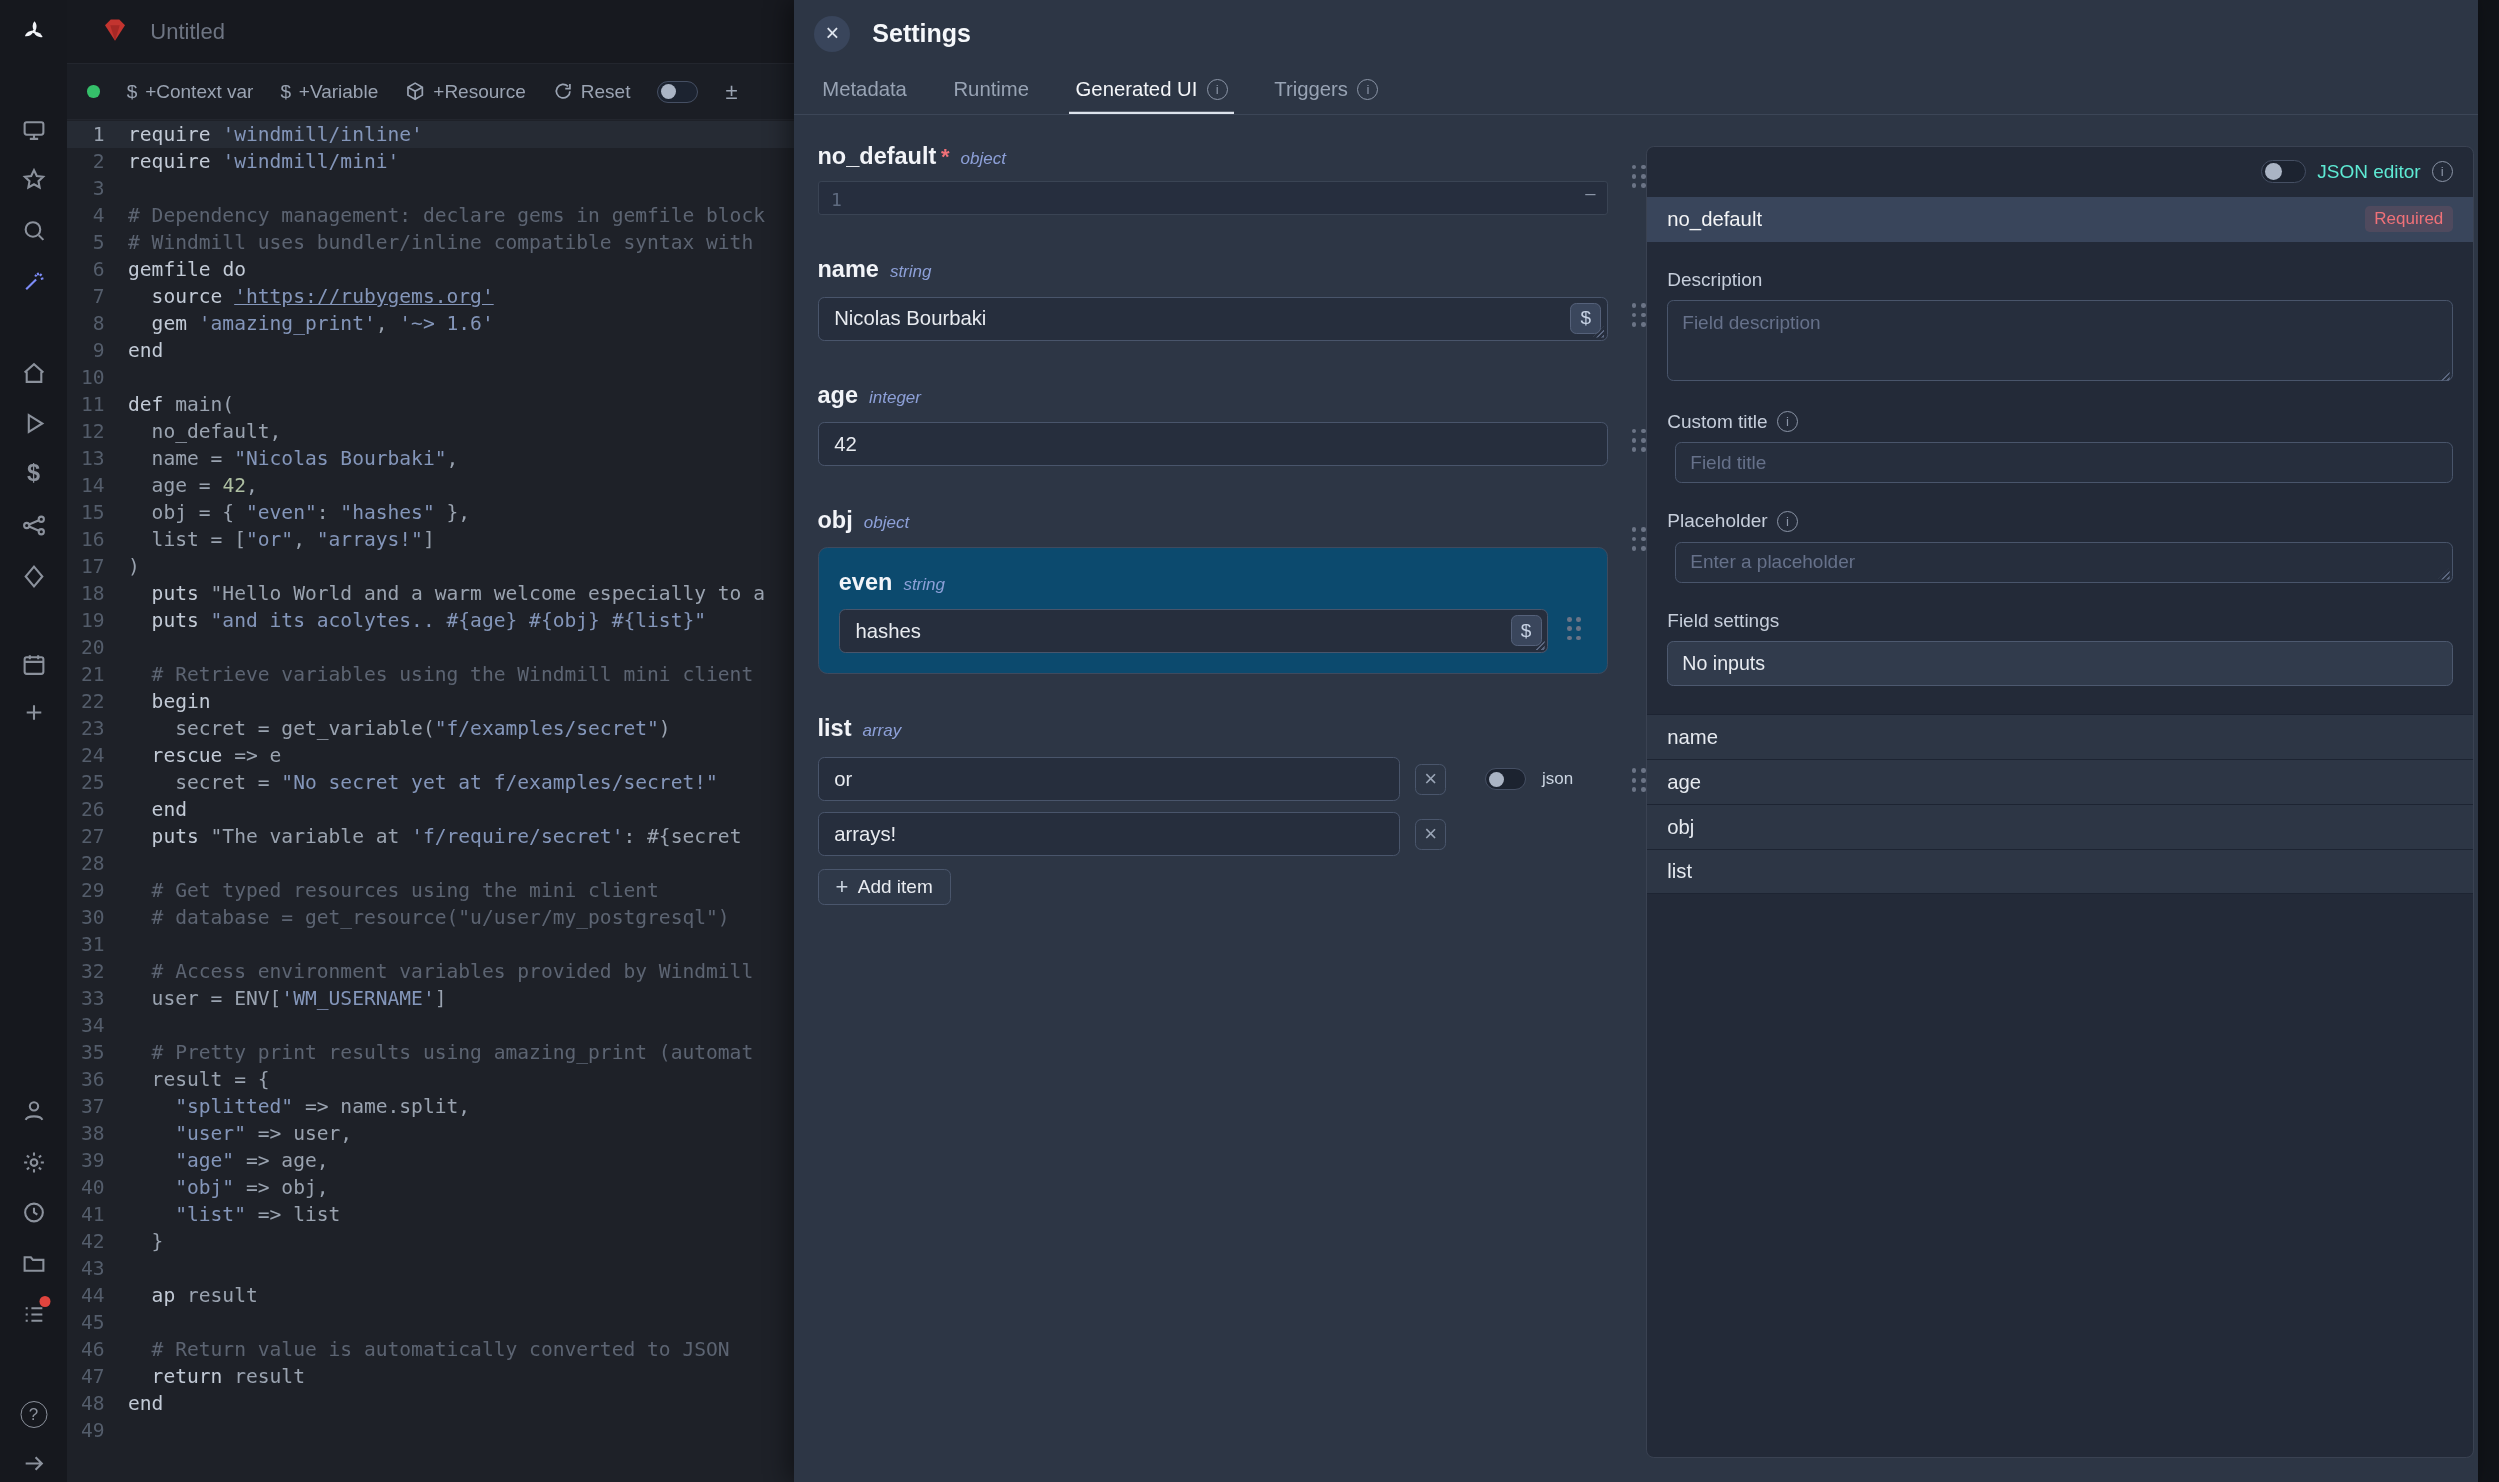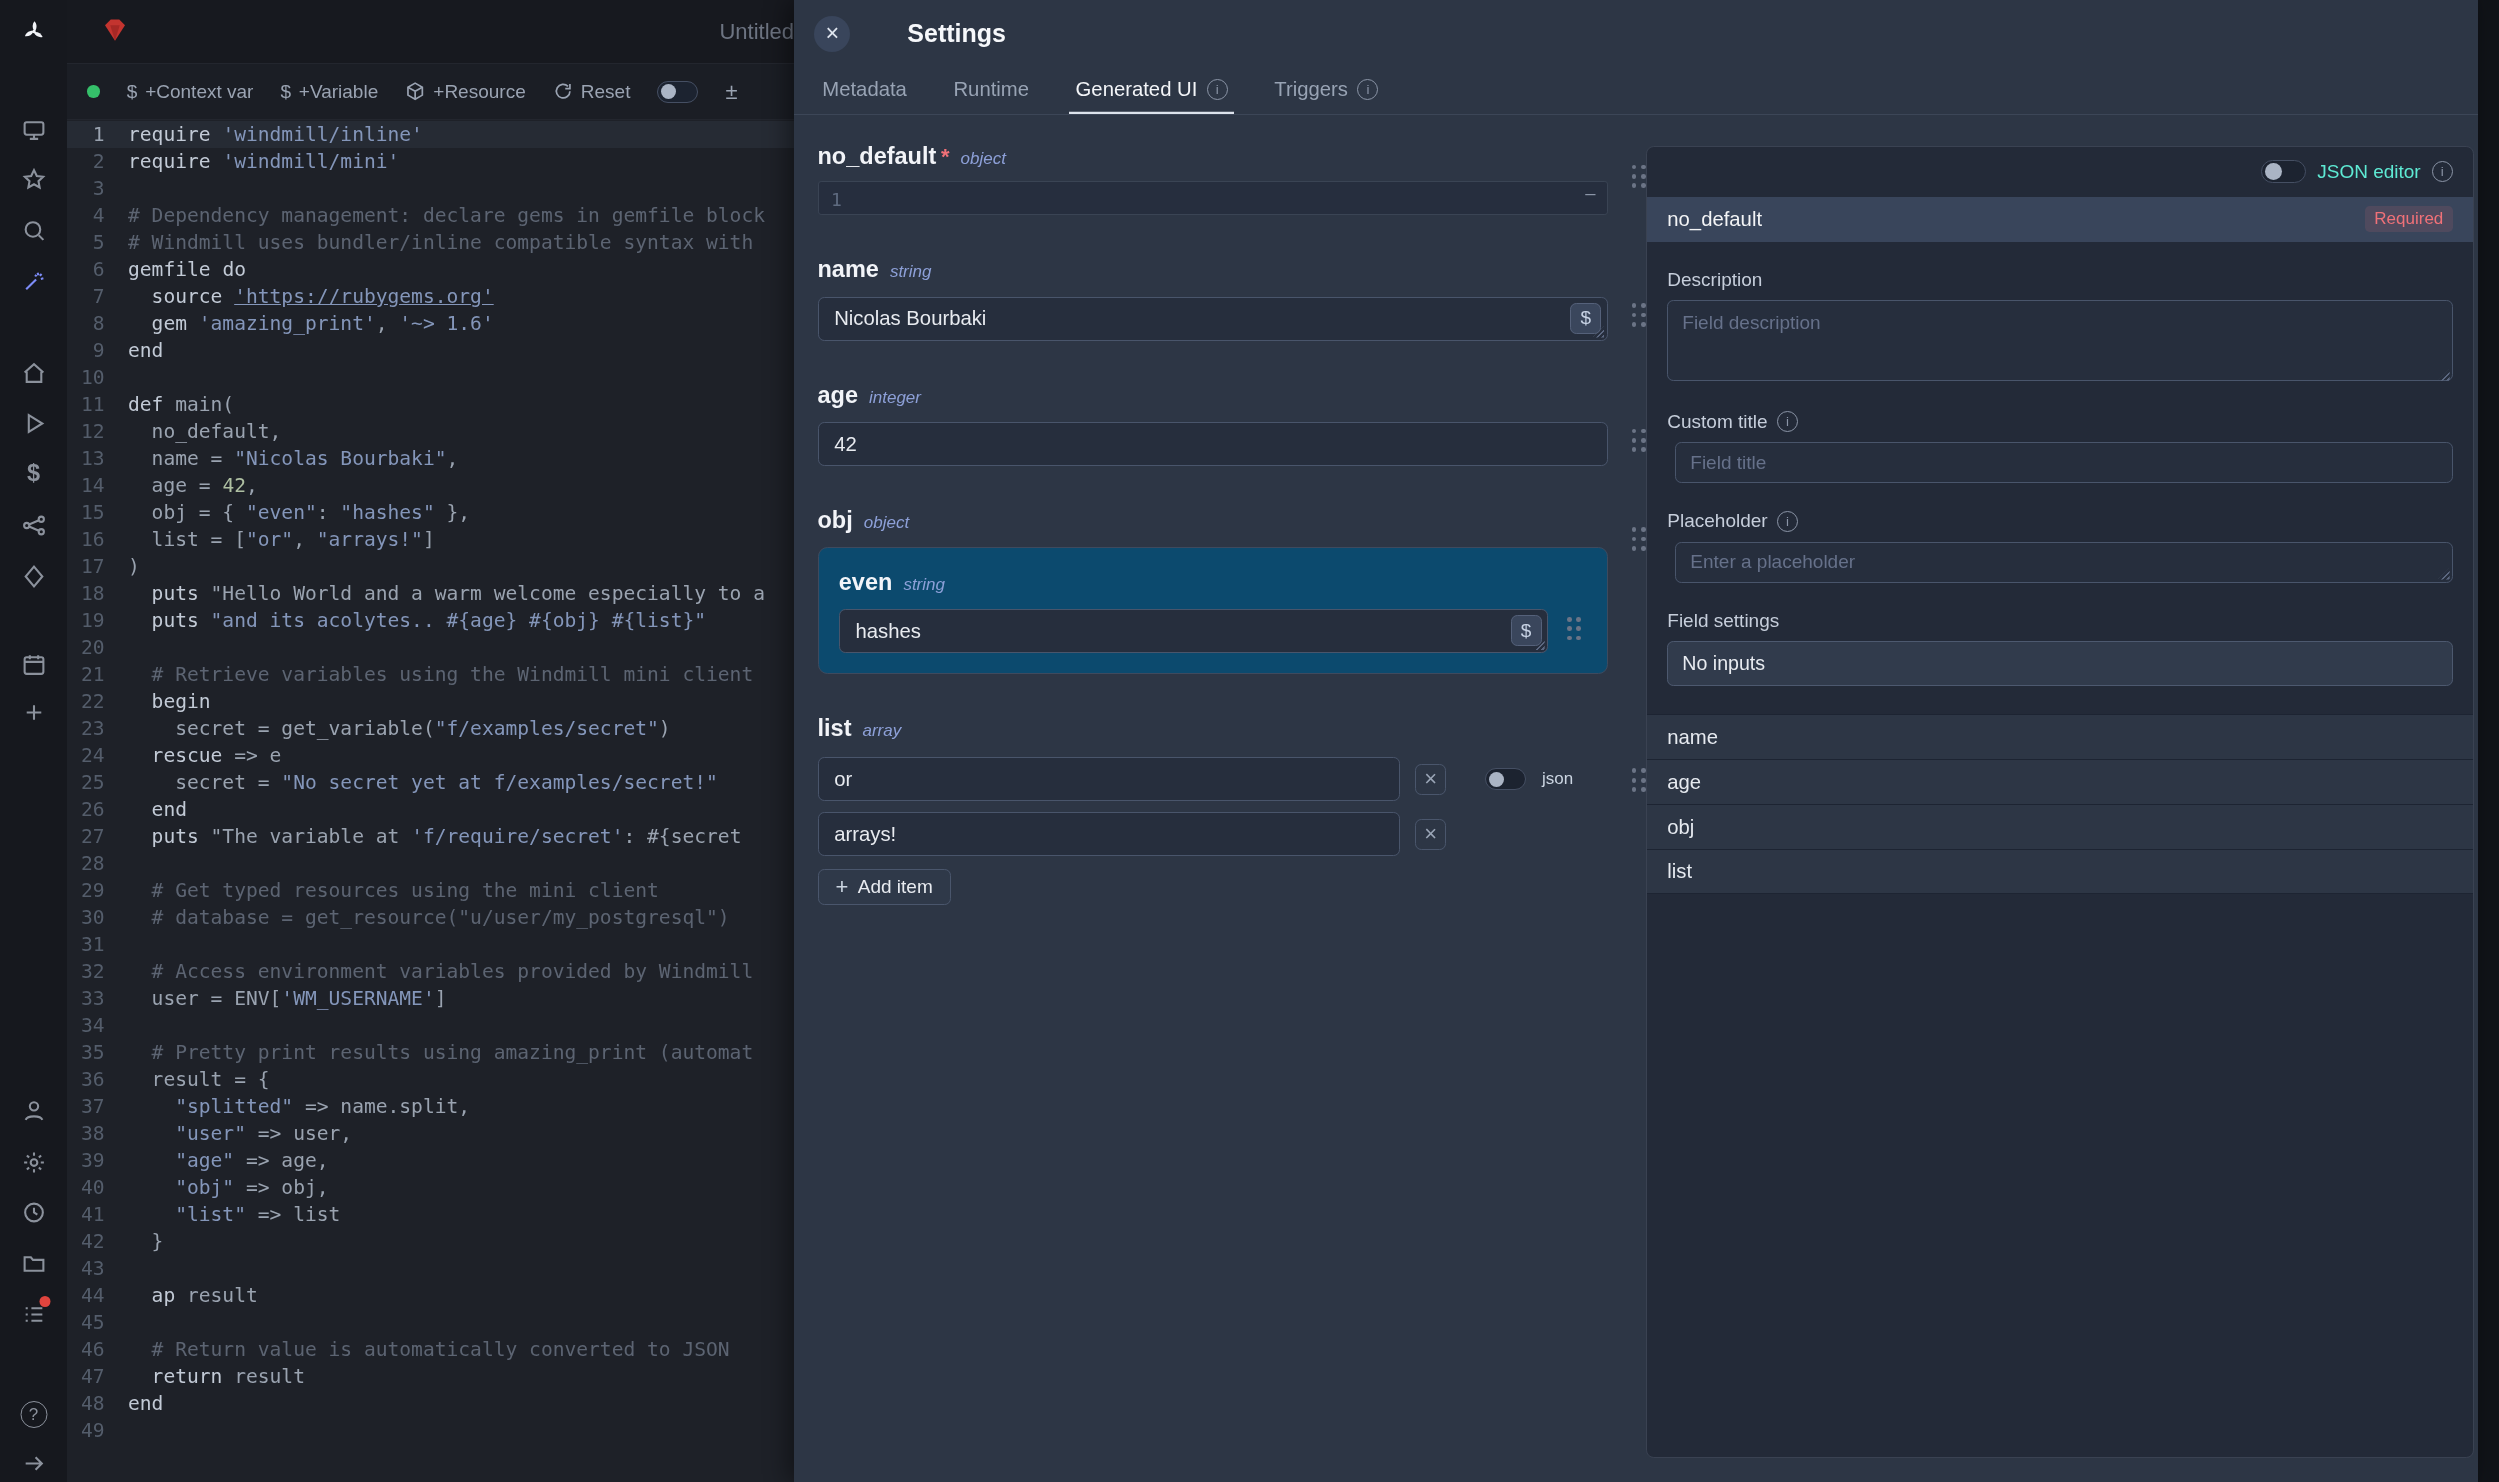--- a/index.html
+++ b/index.html
@@ -34,21 +34,21 @@
     display:flex; align-items:center; justify-content:center; font-size:17px; color:#8b919c;
   }
 
   
   #editor {
     position:absolute; left:67px; top:0; width:727px; height:100%;
     background:#1e2128; overflow:hidden;
   }
   .ed-titlebar {
     height:64px; background:#17191f; display:flex; align-items:center;
-    padding-left:33px; gap:20.3px; border-bottom:0.8px solid #23262e;justify-content:space-between;
+    padding-left:33px; gap:20.3px; border-bottom:0.8px solid #23262e;
   }
   .ruby-logo svg { width:30px; height:30px; }
   .ed-title { font-size:22px; color:#6d7482; }
   .ed-toolbar {
     height:56px; background:#1b1e25; display:flex; align-items:center;
     padding-left:20.3px; gap:27px; border-bottom:0.8px solid #23262e; white-space:nowrap;
   }
   .status-dot { width:12.5px; height:12.5px; border-radius:50%; background:#35c06a; flex:none; }
   .tb-btn { display:inline-flex; align-items:center; gap:7.8px; font-size:19px; color:#9aa3b2; }
   .tb-btn svg { width:20.3px; height:20.3px; }
@@ -81,21 +81,21 @@
   
   #modal {
     position:absolute; left:794px; top:0; width:1684px; height:100%;
     background:#2d3645; z-index:3; box-shadow:-6.3px 0 23.5px rgba(0,0,0,.45);
   }
   .modal-header { height:67px; display:flex; align-items:center; padding-left:20.3px; gap:22px; }
   .close-btn {
     width:36px; height:36px; border-radius:50%; background:#39455b; color:#dfe5ee;
     display:flex; align-items:center; justify-content:center; font-size:23.5px; flex:none;
   }
-  .modal-title { font-size:25px; font-weight:700; color:#f6f8fb;margin-left:35px; }
+  .modal-title { font-size:25px; font-weight:700; color:#f6f8fb; }
 
   .tabs { display:flex; padding-left:22px; border-bottom:0.8px solid #3c4657; }
   .tab {
     display:inline-flex; align-items:center; gap:9.4px;
     padding:11px 6.3px 12.5px 6.3px; margin-right:34px; font-size:20.3px; color:#98a3b4; cursor:pointer;
   }
   .tab.active { color:#f3f5f8; box-shadow: inset 0 -2.3px 0 #dde3ec; }
   .info {
     width:21px; height:21px; border:1.6px solid #8b95a7; border-radius:50%;
     display:inline-flex; align-items:center; justify-content:center;

